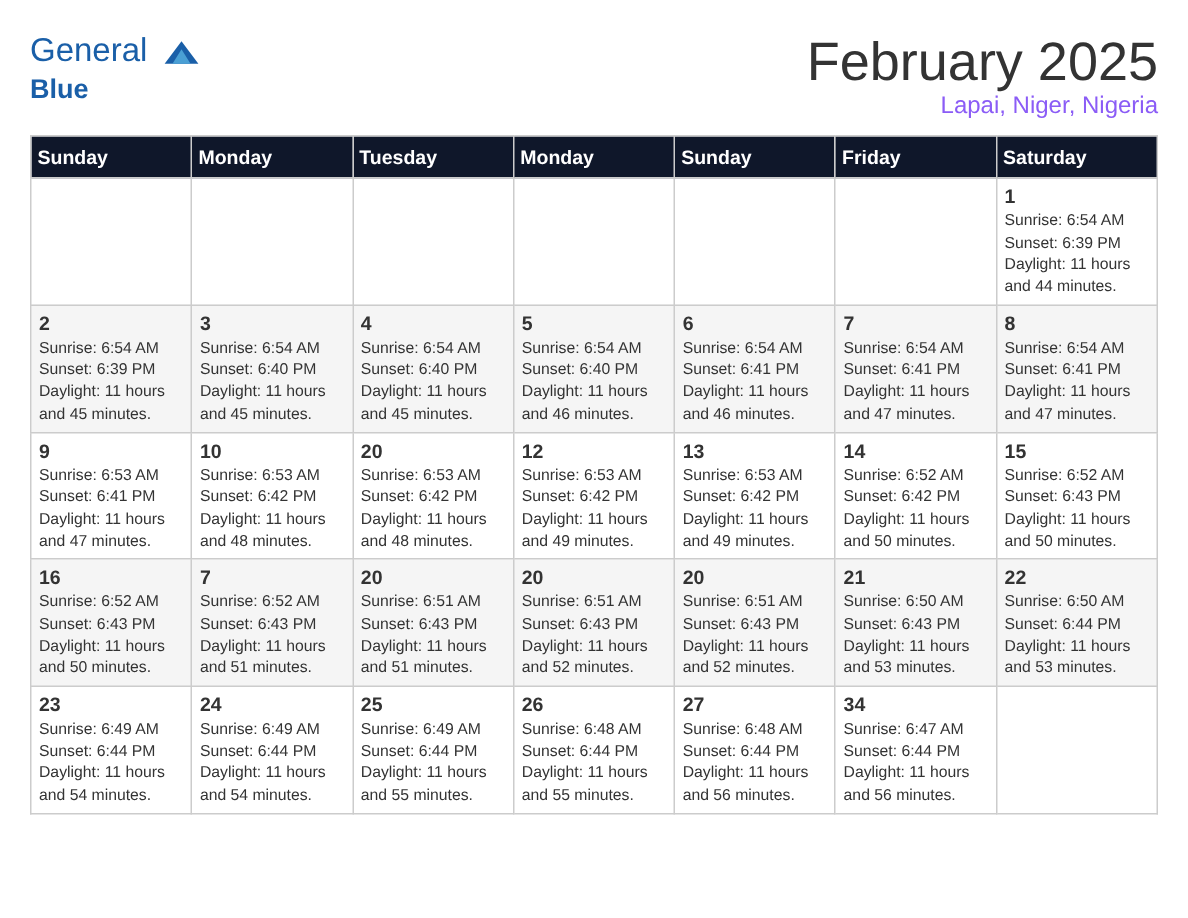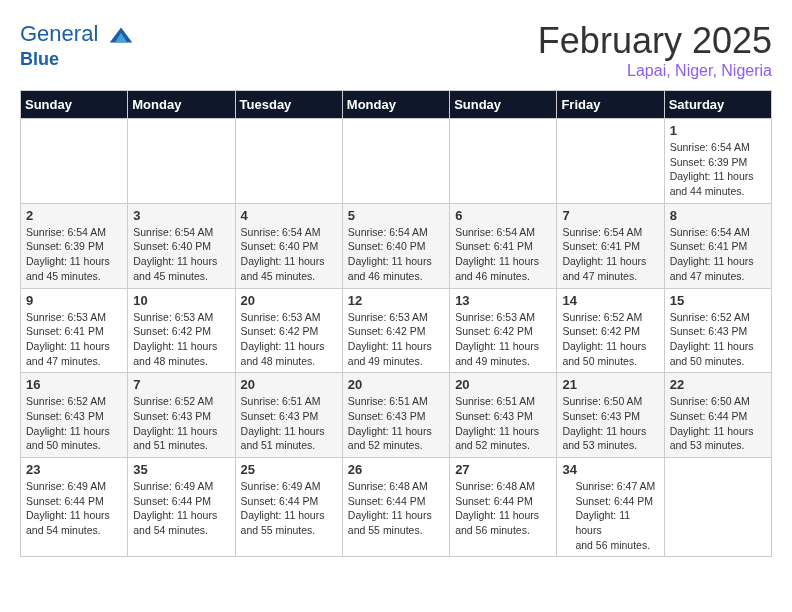--- a/index.html
+++ b/index.html
@@ -296,21 +296,21 @@
       </tr>
       <tr>
         <td>
           <span class="day-num">23</span>
           <div class="day-info" style="white-space: pre-line;">Sunrise: 6:49 AM
 Sunset: 6:44 PM
 Daylight: 11 hours
 and 54 minutes.</div>
         </td>
         <td>
-          <span class="day-num">35</span>
+          <span class="day-num">24</span>
           <div class="day-info" style="white-space: pre-line;">Sunrise: 6:49 AM
 Sunset: 6:44 PM
 Daylight: 11 hours
 and 54 minutes.</div>
         </td>
         <td>
           <span class="day-num">25</span>
           <div class="day-info" style="white-space: pre-line;">Sunrise: 6:49 AM
 Sunset: 6:44 PM
 Daylight: 11 hours
@@ -325,21 +325,21 @@
         </td>
         <td>
           <span class="day-num">27</span>
           <div class="day-info" style="white-space: pre-line;">Sunrise: 6:48 AM
 Sunset: 6:44 PM
 Daylight: 11 hours
 and 56 minutes.</div>
         </td>
         <td>
           <span class="day-num">34</span>
-          <div class="day-info" style="white-space: pre-line; margin-left: 13px;">Sunrise: 6:47 AM
+          <div class="day-info" style="white-space: pre-line;">Sunrise: 6:47 AM
 Sunset: 6:44 PM
 Daylight: 11 hours
 and 56 minutes.</div>
         </td>
         <td class="empty-cell"></td>
       </tr>
     </tbody>
 </table>
 
 </body></html>

